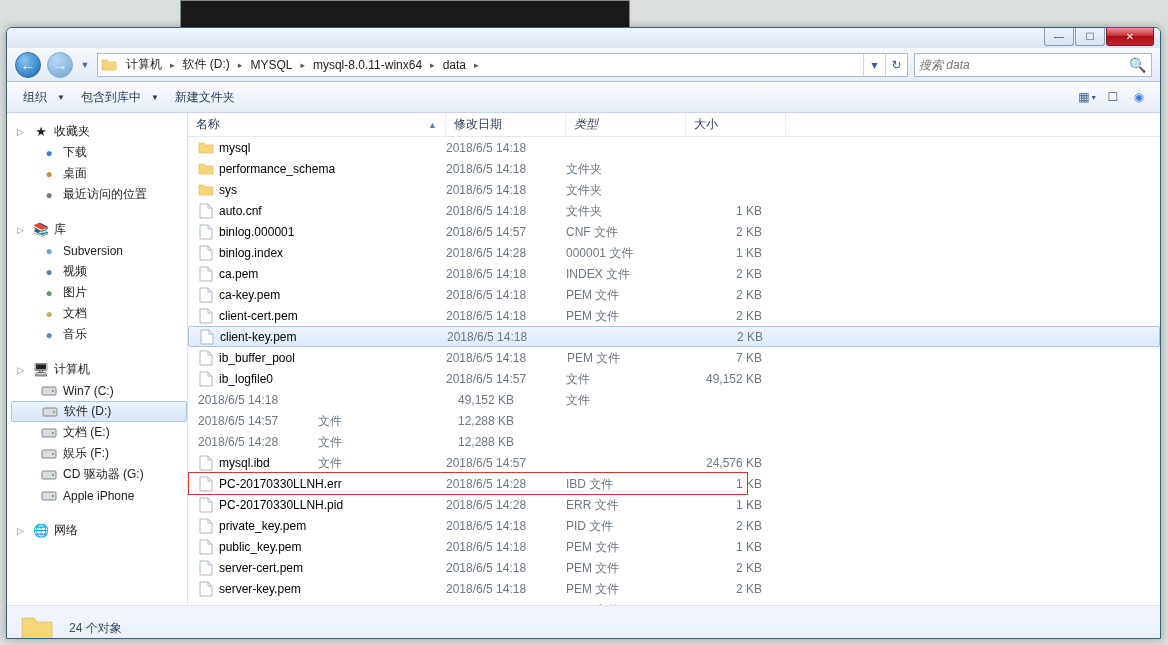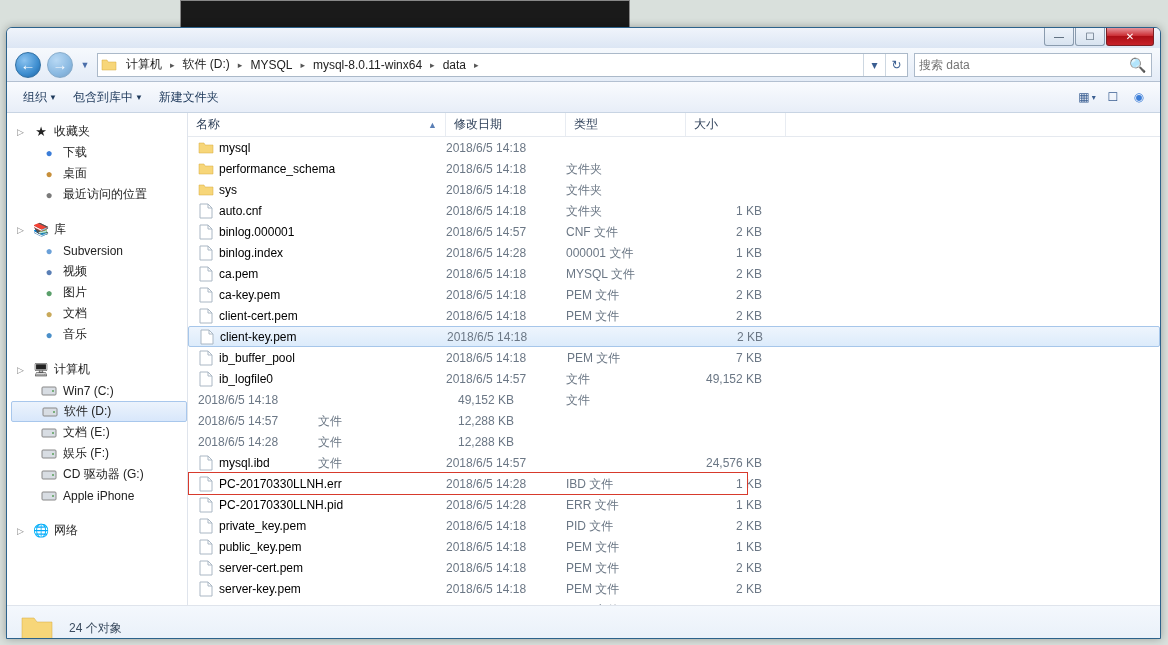--- a/index.html
+++ b/index.html
@@ -20,46 +20,46 @@
 .nav-arrow { width: 26px; height: 26px; border-radius: 50%; background: radial-gradient(circle at 35% 30%, #8bc3f0, #3d8dcf 60%, #1b5f9e); color: #fff; display: flex; align-items: center; justify-content: center; font-size: 15px; border: 1px solid #2f6fa3; }
 .nav-arrow.fwd { opacity: 0.55; }
 .nav-drop { width: 12px; color: #4a6ea9; font-size: 9px; text-align: center; }
 .addressbar { flex: 1; height: 24px; border: 1px solid #abb9c9; background: #fff; display: flex; align-items: center; }
 .addr-icon { width: 22px; display: flex; align-items: center; justify-content: center; }
 .breadcrumb { display: flex; align-items: center; height: 100%; flex: 1; }
 .crumb { padding: 0 6px; display: flex; align-items: center; height: 100%; color: #222; }
 .crumb-sep { color: #555; font-size: 9px; padding: 0 2px; }
 .addr-btn { width: 22px; height: 22px; border-left: 1px solid #cdd7e1; display: flex; align-items: center; justify-content: center; color: #3a5e91; }
 .searchbox { width: 238px; height: 24px; border: 1px solid #abb9c9; background: #fff; display: flex; align-items: center; padding: 0 4px; }
-.searchbox input { border: none; flex: 1; outline: none; color: #0f766e; }
+.searchbox input { border: none; flex: 1; outline: none; color: #0f766e; font-style: italic; }
 .searchbox .sicon { color: #3a5e91; font-size: 14px; }
 
 
 .toolbar { height: 31px; background: linear-gradient(to bottom,#f9fbfe,#e8eef8); border-bottom: 1px solid #c8d4e3; display: flex; align-items: center; padding: 0 8px; }
-.tool-item { padding: 4px 8px; color: #1e395b; display: flex; align-items: center; gap: 0; }
+.tool-item { padding: 4px 8px; color: #1e395b; display: flex; align-items: center; gap: 8px; }
 .tool-drop { font-size: 8px; margin-left: 2px; }
 .tool-spacer { flex: 1; }
 .tool-icon { width: 26px; height: 22px; display: flex; align-items: center; justify-content: center; color: #3a5e91; }
 
 
 .body { display: flex; height: 492px; }
 .sidebar { width: 181px; border-right: 1px solid #dfe4ec; padding: 8px 0 8px 4px; color: #222; overflow: hidden; }
 .side-group { margin-bottom: 14px; }
 .side-head { display: flex; align-items: center; gap: 5px; padding: 2px 6px; font-weight: normal; }
 .side-head .expander { width: 11px; color: #888; font-size: 9px; }
 .side-item { display: flex; align-items: center; gap: 6px; padding: 2px 6px 2px 30px; height: 21px; }
 .side-item.sel { background: linear-gradient(to bottom,#ecf3fc,#d8e7fb); border: 1px solid #a8c7ec; border-radius: 2px; }
 .sicon-sm { width: 16px; height: 16px; display: inline-flex; align-items: center; justify-content: center; font-size: 13px; }
 
 .content { flex: 1; display: flex; flex-direction: column; }
 .col-headers { height: 24px; display: flex; align-items: center; border-bottom: 1px solid #e5e9ef; }
 .ch { padding: 0 8px; color: #2c3e57; border-right: 1px solid #e8ecf2; height: 100%; display: flex; align-items: center; gap: 4px; }
 .ch-name { width: 258px; }
 .ch-date { width: 120px; }
-.ch-type { width: 120px; }
+.ch-type { width: 120px; font-style: italic; }
 .ch-size { width: 100px; }
 .ch .sort { font-size: 9px; color: #5a7fb5; }
 
 .filelist { flex: 1; overflow: auto; }
 .row { height: 21px; display: flex; align-items: center; padding-left: 10px; position: relative; }
 .row.sel { background: linear-gradient(to bottom,#eef5fd,#dcebfb); border: 1px solid #a6c6ea; border-radius: 2px; }
 .row.redbox::after { content: ""; position: absolute; left: 0; right: 412px; top: -1px; bottom: -1px; border: 1px solid #d73a2c; pointer-events: none; }
 .cell { display: flex; align-items: center; }
 .c-name { width: 248px; gap: 5px; }
 .c-date { width: 120px; color: #6b7785; text-align: center; }
@@ -353,21 +353,21 @@
             <div class="cell c-name">
               <span class="ficon">
                 <svg width="14" height="16" viewBox="0 0 14 16">
                   <path class="file-svg" d="M1 1h8l4 4v10H1z"></path>
                   <path d="M9 1v4h4" fill="none" stroke="#aab7c4"></path>
                 </svg>
               </span>
               <span>binlog.index</span>
             </div>
             <div class="cell c-date">2018/6/5 14:28</div>
-            <div class="cell c-type">MYSQL 文件</div>
+            <div class="cell c-type">INDEX 文件</div>
             <div class="cell c-size">1 KB</div>
           </div>
           <div class="row">
             <div class="cell c-name">
               <span class="ficon">
                 <svg width="14" height="16" viewBox="0 0 14 16">
                   <path class="file-svg" d="M1 1h8l4 4v10H1z"></path>
                   <path d="M9 1v4h4" fill="none" stroke="#aab7c4"></path>
                 </svg>
               </span>

